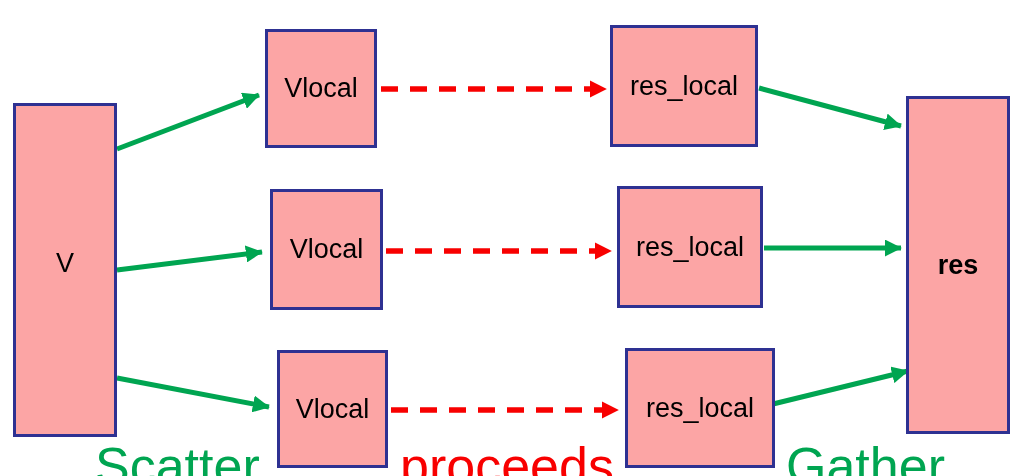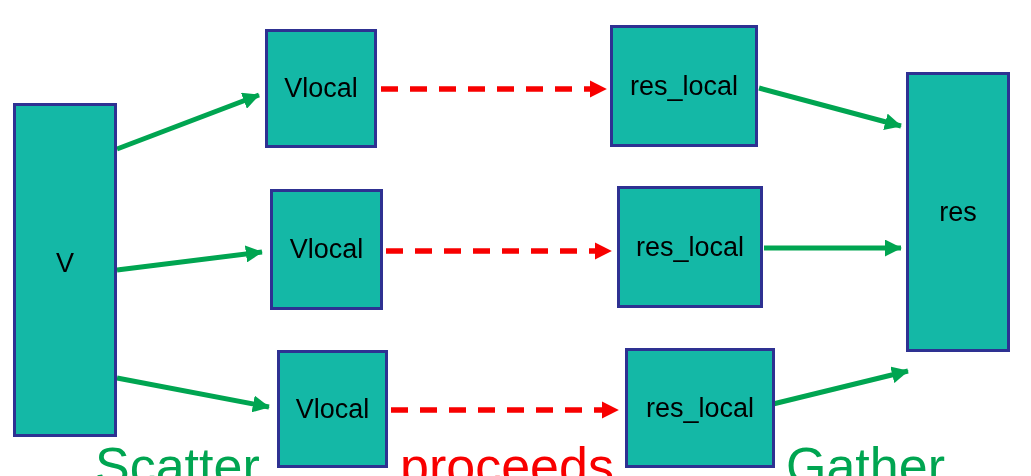--- a/index.html
+++ b/index.html
@@ -23,21 +23,21 @@
   .arrows {
     position: absolute;
     left: 0; top: 0;
     width: 1031px;
     height: 476px;
   }
   .box {
     position: absolute;
     box-sizing: border-box;
     border: 3px solid var(--box-border);
-    background: #14b8a6;
+    background: #fca5a5;
     display: flex;
     align-items: center;
     justify-content: center;
   }
   .box-label {
     font-size: 27px;
     color: var(--ink);
     white-space: nowrap;
   }
   
@@ -112,21 +112,21 @@
   <div class="box" style="left:610px; top:25px; width:148px; height:122px;">
     <span class="box-label">res_local</span>
   </div>
   <div class="box" style="left:617px; top:186px; width:146px; height:122px;">
     <span class="box-label">res_local</span>
   </div>
   <div class="box" style="left:625px; top:348px; width:150px; height:120px;">
     <span class="box-label">res_local</span>
   </div>
 
-  <div class="box" style="left:906px; top:72px; width:104px; height:280px;">
+  <div class="box" style="left:906px; top:96px; width:104px; height:338px;font-weight:bold;">
     <span class="box-label">res</span>
   </div>
 
   <div class="caption caption-green" style="left:95px;">Scatter</div>
   <div class="caption caption-red" style="left:400px;">proceeds</div>
   <div class="caption caption-green" style="left:786px;">Gather</div>
 
 </div>
 
 </body></html>

